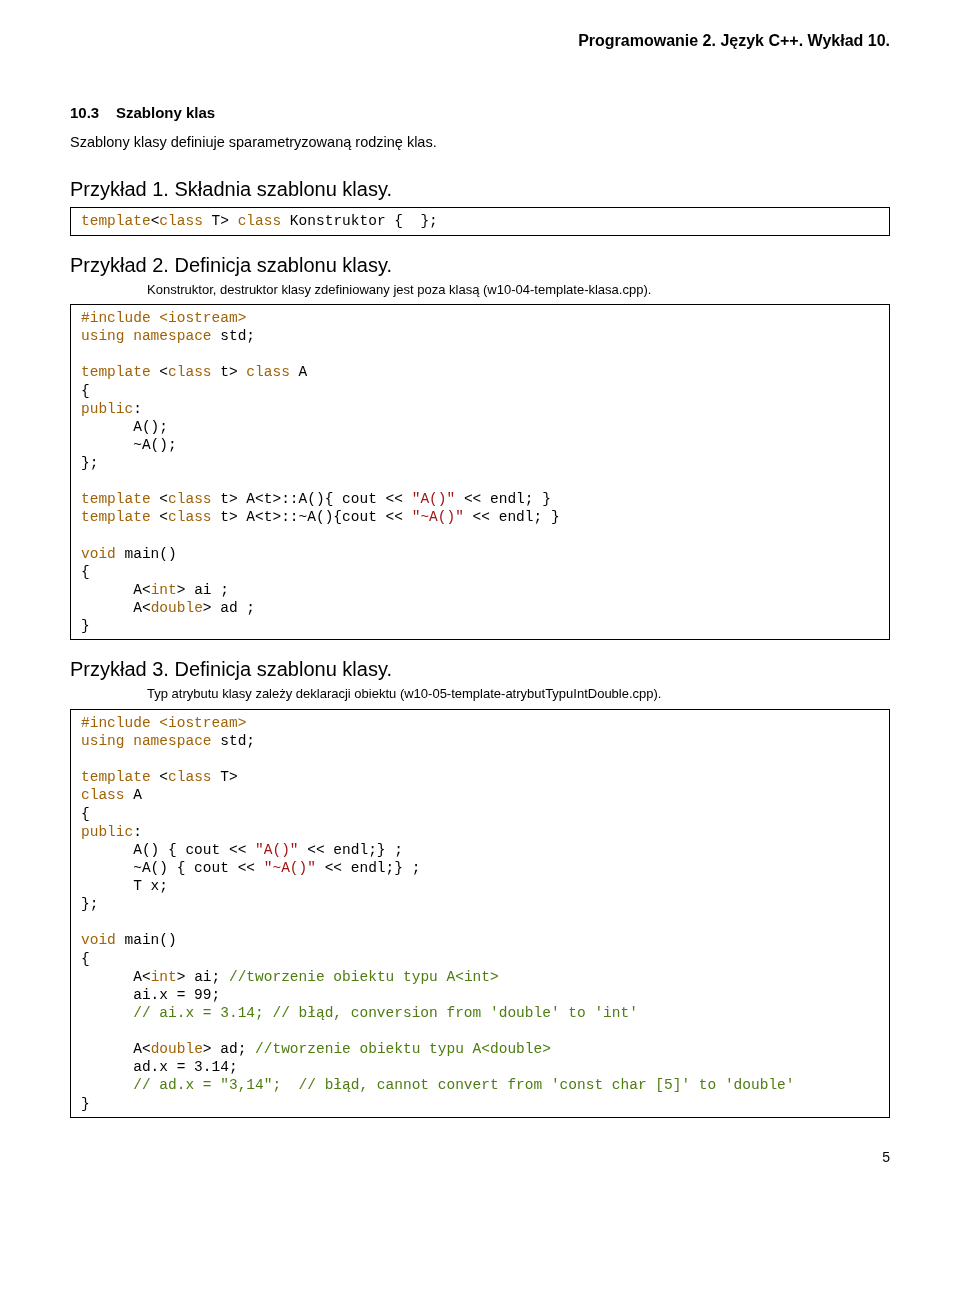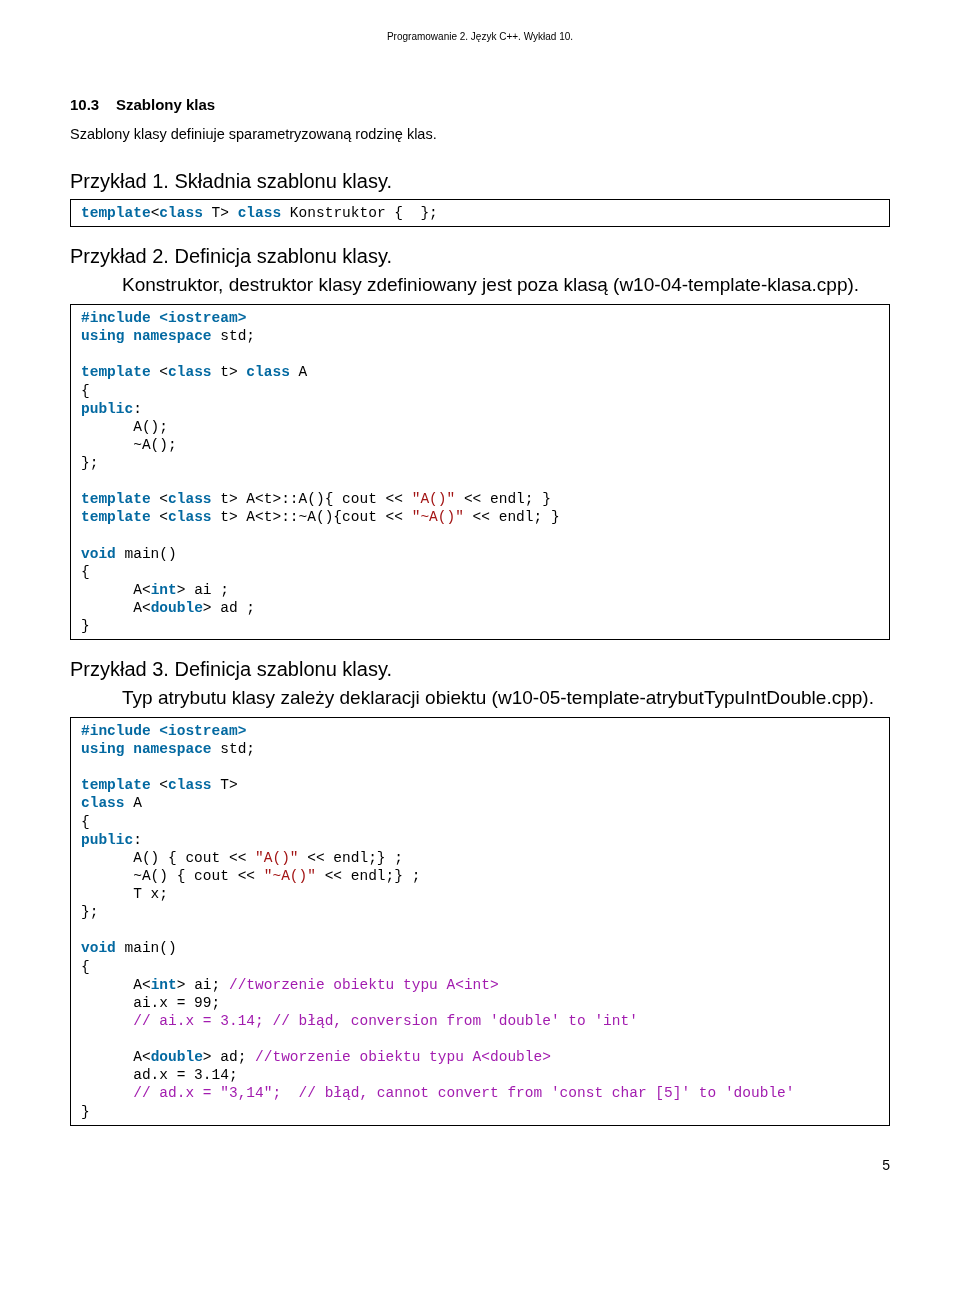--- a/index.html
+++ b/index.html
@@ -6,45 +6,45 @@
   body {
     background: #ffffff;
     font-family: Arial, Helvetica, sans-serif;
     font-size: 14px;
     color: #000;
     width: 960px;
     padding: 30px 70px 40px 70px;
     line-height: 1.35;
   }
   .header-title {
-    text-align: center;
-    font-weight: normal;
-    font-size: 10px;
+    text-align: right;
+    font-weight: bold;
+    font-size: 16px;
     margin-bottom: 18px;
   }
   .section-head {
     font-weight: bold;
     font-size: 15px;
     margin-bottom: 10px;
   }
   .section-num { display: inline-block; width: 46px; margin-top: 33px; }
   .para { margin-bottom: 24px; font-size: 14.5px; }
   .example-label { font-size: 20px; margin-bottom: 2px; }
-  .sub-note { font-size: 19px; margin-left: 52px; margin-bottom: 6px; }
+  .sub-note { font-size: 13px; margin-left: 77px; margin-bottom: 6px; }
   .code-box {
     border: 1px solid #000;
     padding: 4px 10px 4px 10px;
     margin: 4px 0 16px 0;
     font-family: "Courier New", monospace;
     font-size: 14.5px;
     white-space: pre;
     line-height: 1.25;
   }
-  .kw { color: #0369a1; font-weight: bold; }
-  .cm { color: #a21caf; }
+  .kw { color: #a16207; }
+  .cm { color: #4d7c0f; }
   .str { color: #a31515; }
   .pagenum {
     text-align: right;
     font-size: 14px;
     margin-top: 30px;
   }
 </style>
 </head>
 <body>
 

